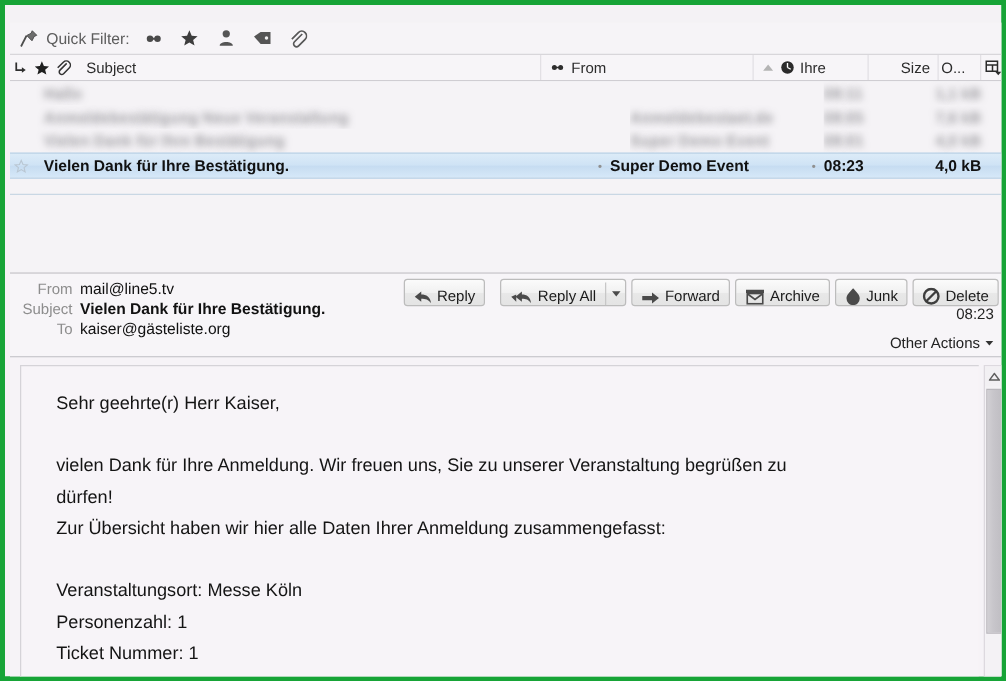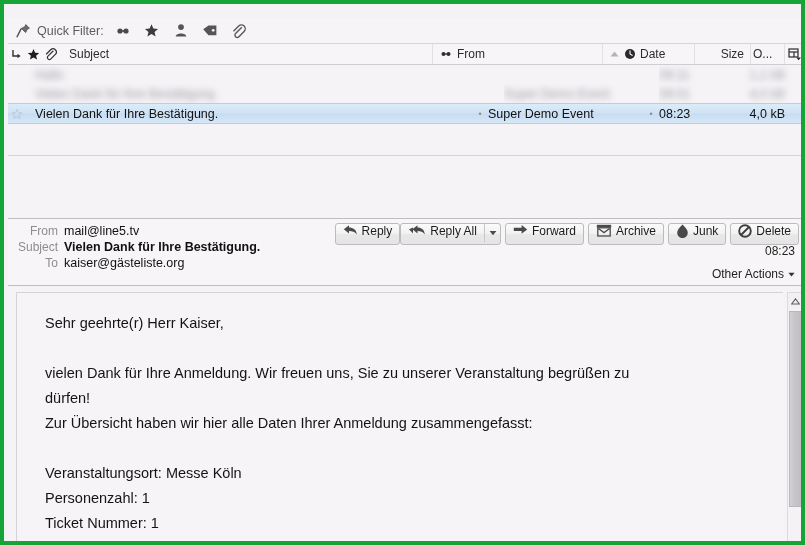--- a/index.html
+++ b/index.html
@@ -133,20 +133,21 @@
     font-size: 12.5px;
     color: #111;
   }
   .msg-row .c {
     box-sizing: border-box;
     white-space: nowrap;
     overflow: hidden;
     display: flex;
     align-items: center;
     height: 19px;
+    font-weight: bold;
   }
   .c-star { width: 17px; justify-content: center; }
   .c-subject { flex: 1 1 auto; padding-left: 10px; }
   .c-dot { width: 16px; justify-content: center; color: #8f8f8f; font-size: 9px;}
   .c-from { width: 155px; }
   .c-date { width: 76px; }
   .c-size { width: 70px; justify-content: flex-end; padding-right: 20px; }
   .blurred {
     color: transparent;
     text-shadow: 0 0 6px rgba(90,90,95,0.55);
@@ -209,34 +210,34 @@
   }
   .btn-bar {
     position: absolute;
     right: 6px;
     top: 4px;
     display: flex;
     align-items: stretch;
   }
   .tbtn {
     display: flex;
-    align-items: flex-start;
+    align-items: flex-end;
     gap: 4px;
     height: 22px;
     padding: 0 7px;
     box-sizing: border-box;
     background: linear-gradient(to bottom,#fbfbfb 0%, #f1f1f1 50%, #e8e8e8 51%, #e4e4e4 100%);
     border: 1px solid #bcbcbc;
     border-radius: 3px;
     font-size: 12px;
     color: #1b1b1b;
     margin-left: 4px;
     white-space: nowrap;
   }
-  .tbtn.split { margin-left: 0; padding-right: 3px; }
+  .tbtn.split { margin-left: 12px; padding-right: 3px; }
   .tbtn .caret { margin-left: 3px; padding-left: 4px; border-left: 1px solid #c7c7c7; height: 18px; display:flex; align-items:center;}
 
   
   .body-pane {
     position: relative;
     background: #f6f3f7;
     height: 271px;
     padding: 6px 0 0 8px;
     box-sizing: border-box;
   }
@@ -374,21 +375,21 @@
           <svg width="11" height="9" viewBox="0 0 11 9">
             <path d="M5.5 1.5 L9.5 6.5 L1.5 6.5 Z" fill="#b4b4b4"></path>
           </svg>
         </span>
         <span class="lh-ic-inline">
           <svg width="12" height="12" viewBox="0 0 12 12">
             <circle cx="6" cy="6" r="5" fill="#2b2b2b"></circle>
             <path d="M6 6 L6 2.4 M6 6 L8.6 7.4" stroke="#ffffff" stroke-width="1.1" fill="none"></path>
           </svg>
         </span>
-        <span>Date</span>
+        <span>Ihre</span>
       </div>
       <div class="lh-cell lh-size">
         <span>Size</span>
       </div>
       <div class="lh-cell lh-o">
         <span>O...</span>
       </div>
       <div class="lh-cell lh-picker">
         <svg width="14" height="13" viewBox="0 0 14 13">
           <rect x="1" y="1" width="9" height="8" fill="none" stroke="#2b2b2b" stroke-width="1.2"></rect>
@@ -402,20 +403,28 @@
     <div class="msg-list">
 
       <div class="msg-row">
         <div class="c c-star"></div>
         <div class="c c-subject blurred">Hallo</div>
         <div class="c c-dot"></div>
         <div class="c c-date blurred">08:11</div>
         <div class="c c-size blurred">1,1 kB</div>
       </div>
 
+      <div class="msg-row">
+        <div class="c c-star"></div>
+        <div class="c c-subject blurred">Anmeldebestätigung Neue Veranstaltung</div>
+        <div class="c c-dot"></div>
+        <div class="c c-from blurred">Anmeldebestaet.de</div>
+        <div class="c c-date blurred">08:05</div>
+        <div class="c c-size blurred">7,6 kB</div>
+      </div>
 
       <div class="msg-row">
         <div class="c c-star"></div>
         <div class="c c-subject blurred">Vielen Dank für Ihre Bestätigung</div>
         <div class="c c-dot"></div>
         <div class="c c-from blurred">Super Demo Event</div>
         <div class="c c-date blurred">08:01</div>
         <div class="c c-size blurred">4,0 kB</div>
       </div>
 

